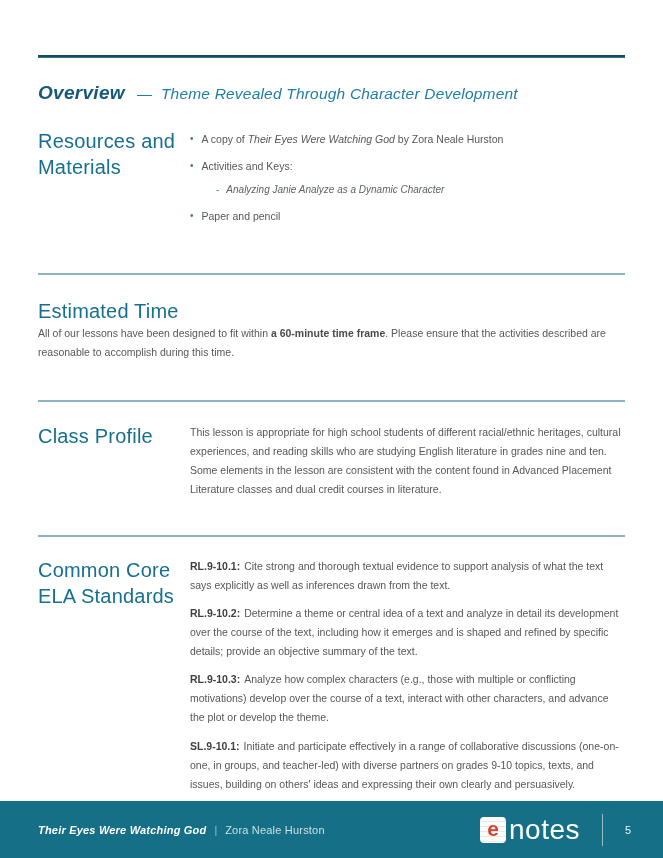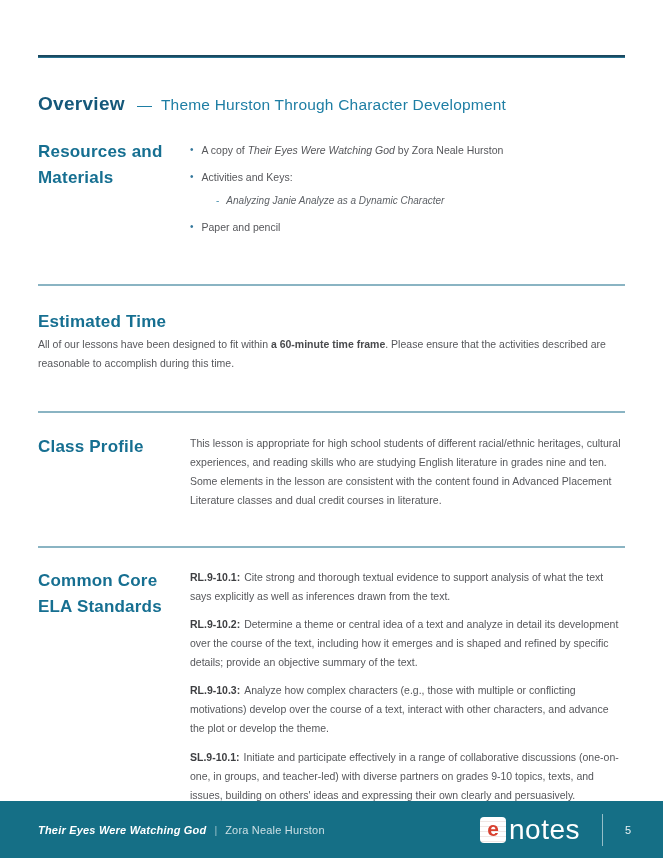--- a/index.html
+++ b/index.html
@@ -4,28 +4,28 @@
 <style>
   * { margin:0; padding:0; box-sizing:border-box; }
   html,body { background:#ffffff; }
   body { width:663px; height:858px; font-family:"Liberation Sans", sans-serif; }
   .page { position:relative; width:663px; height:858px; background:#ffffff; overflow:hidden; }
   .inner { padding:0 38px; }
 
   .top-rule { margin-top:55px; height:3px;
     background:linear-gradient(to bottom,#1a475d 45%,#2d84a7 100%); }
 
-  .heading { margin-top:35px; display:flex; align-items:baseline; }
+  .heading { margin-top:24px; display:flex; align-items:baseline;font-style:italic; }
   .h-title { font-size:19px; font-weight:bold; color:#15587a; letter-spacing:0.3px; }
   .h-dash  { font-size:15px; color:#1e7ea4; margin:0 9px 0 12px; }
   .h-sub   { font-size:15.5px; color:#1e7ea4; letter-spacing:0.2px; }
 
   .section { display:flex; }
-  .sec-label { width:152px; flex:none; color:#166f91; font-size:17px;
-               font-weight:bold; line-height:26px; letter-spacing:0.2px; }
+  .sec-label { width:152px; flex:none; color:#166f91; font-size:20px;
+               font-weight:normal; line-height:26px; letter-spacing:0.2px; }
   .sec-body { flex:1; color:#56575b; font-size:10.5px; line-height:19px; }
 
   .sec-resources { margin-top:24px; }
   .bullets { padding-top:3px; }
   .bullet-row { display:flex; line-height:16px; margin-bottom:11px; }
   .b-glyph { color:#35789c; margin-right:8px; font-size:10px; flex:none; }
   .bullet-text { font-size:10.5px; color:#56575b; }
   .sub-bullet-row { display:flex; margin:-3px 0 11px 26px; line-height:15px; }
   .sb-glyph { color:#4a90ad; margin-right:7px; font-size:10px; flex:none; }
   .sub-bullet-text { font-style:italic; font-size:10px; color:#5d6166; }
@@ -65,21 +65,21 @@
 <body>
 
 <div class="page">
   <div class="inner">
 
     <div class="top-rule"></div>
 
     <div class="heading">
       <span class="h-title">Overview</span>
       <span class="h-dash">—</span>
-      <span class="h-sub">Theme Hurston Through Character Development</span>
+      <span class="h-sub">Theme Revealed Through Character Development</span>
     </div>
 
     <div class="section sec-resources">
       <div class="sec-label">
         <div>Resources and</div>
         <div>Materials</div>
       </div>
       <div class="sec-body bullets">
         <div class="bullet-row">
           <span class="b-glyph">•</span>

